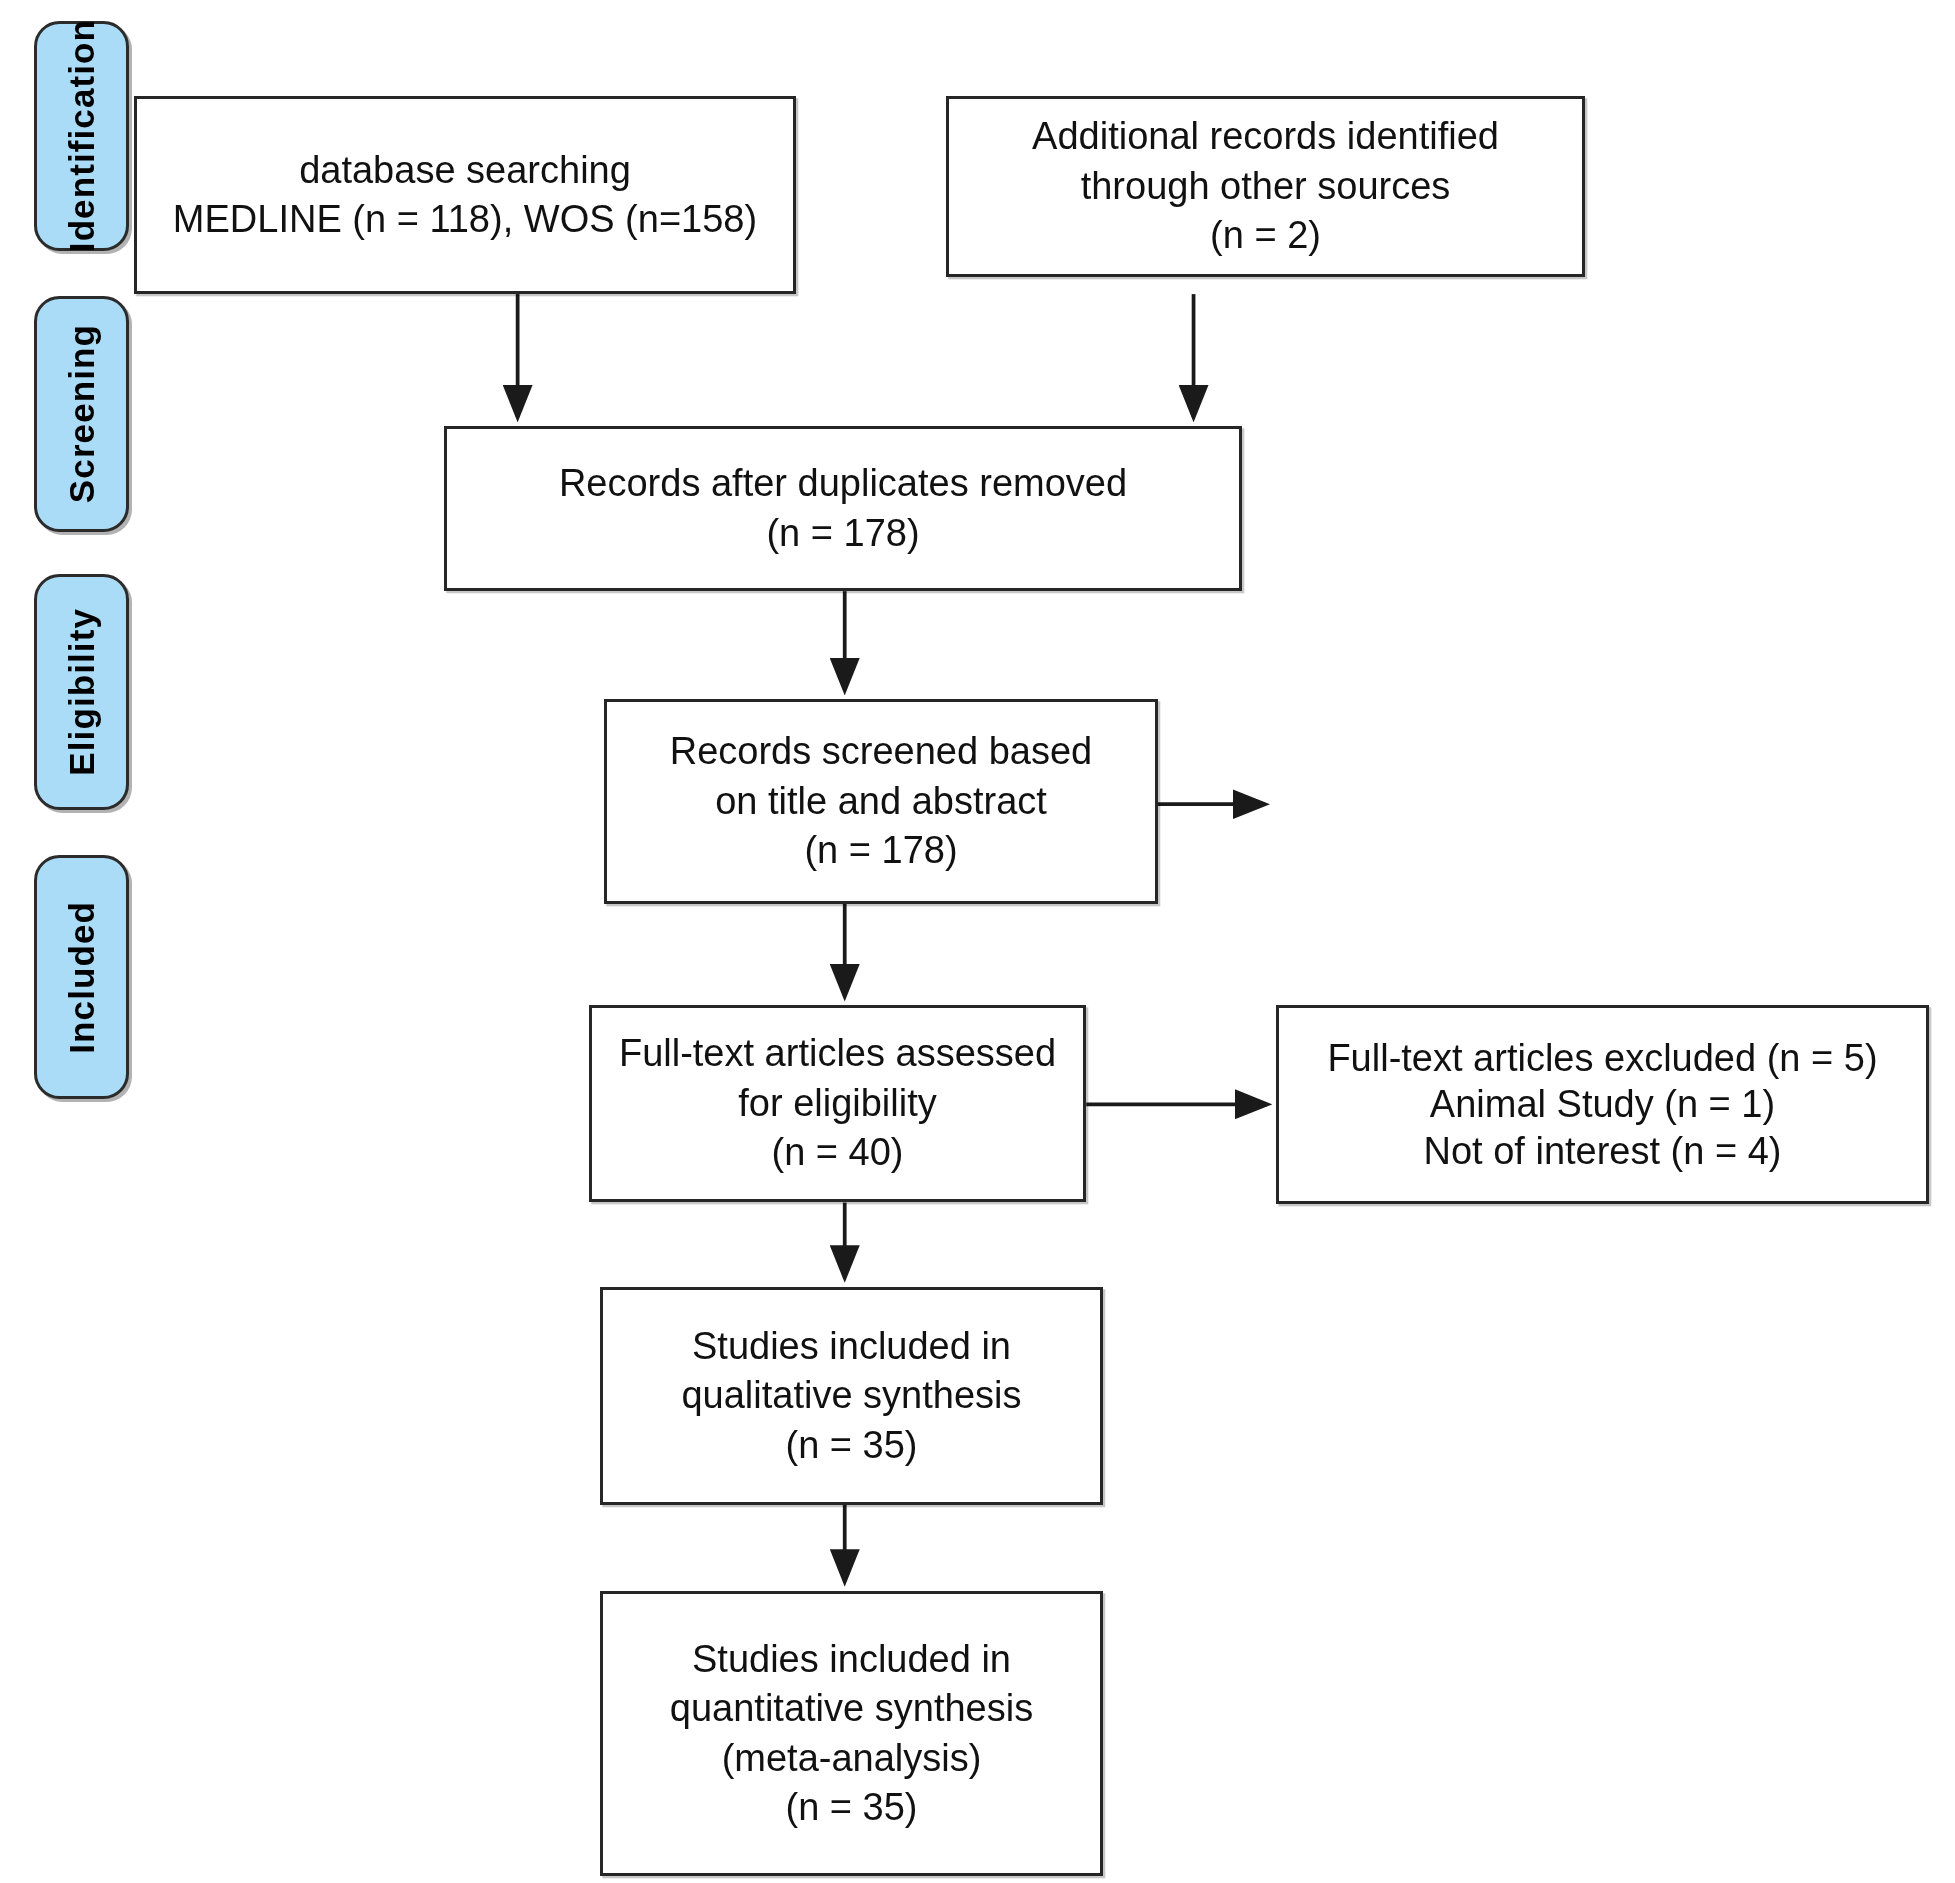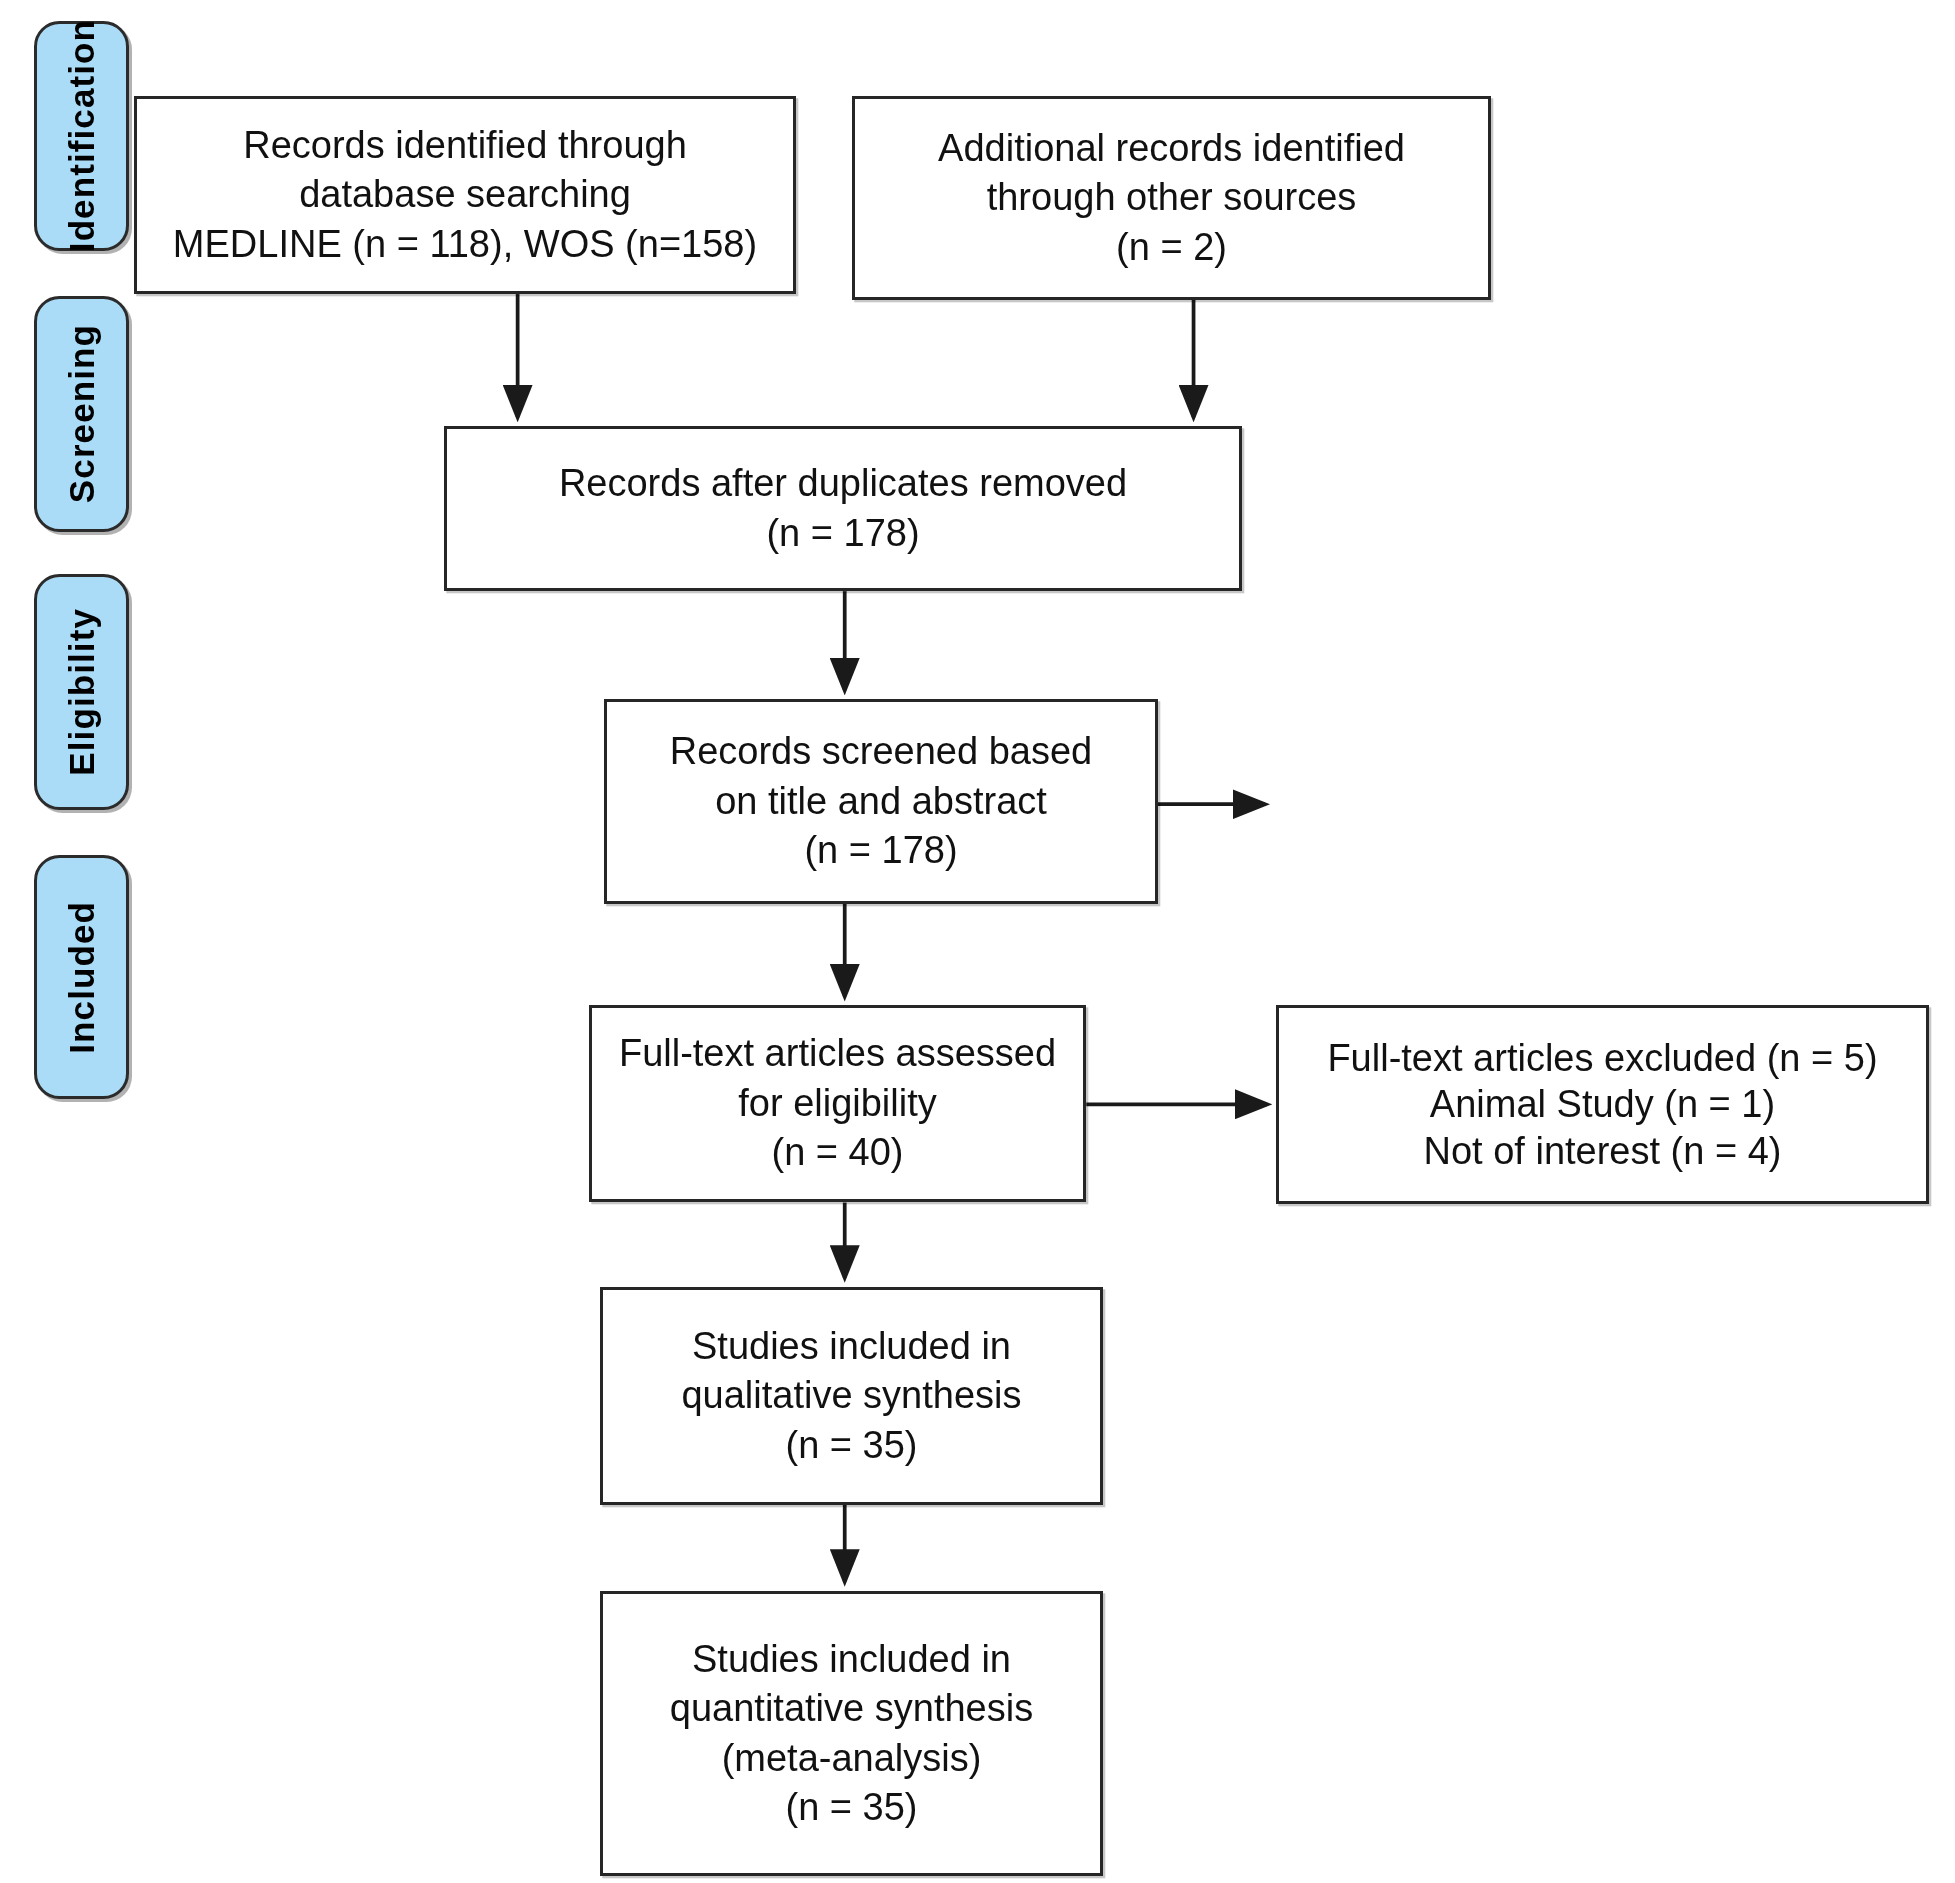--- a/index.html
+++ b/index.html
@@ -110,26 +110,25 @@
 
   <div class="stage-tab" style="left:34px; top:574px; width:95px; height:236px;">
     <span class="stage-label">Eligibility</span>
   </div>
 
   <div class="stage-tab" style="left:34px; top:855px; width:95px; height:244px;">
     <span class="stage-label">Included</span>
   </div>
 
   <div class="flow-box" style="left:134px; top:96px; width:662px; height:198px;">
-    <div class="line">Records identified through</div>
     <div class="line">database searching</div>
     <div class="line">MEDLINE (n = 118), WOS (n=158)</div>
   </div>
 
-  <div class="flow-box" style="left:852px; top:96px; width:639px; height:204px;">
+  <div class="flow-box" style="left:946px; top:96px; width:639px; height:181px;">
     <div class="line">Additional records identified</div>
     <div class="line">through other sources</div>
     <div class="line">(n = 2)</div>
   </div>
 
   <div class="flow-box" style="left:444px; top:426px; width:798px; height:165px;">
     <div class="line">Records after duplicates removed</div>
     <div class="line">(n = 178)</div>
   </div>
 

